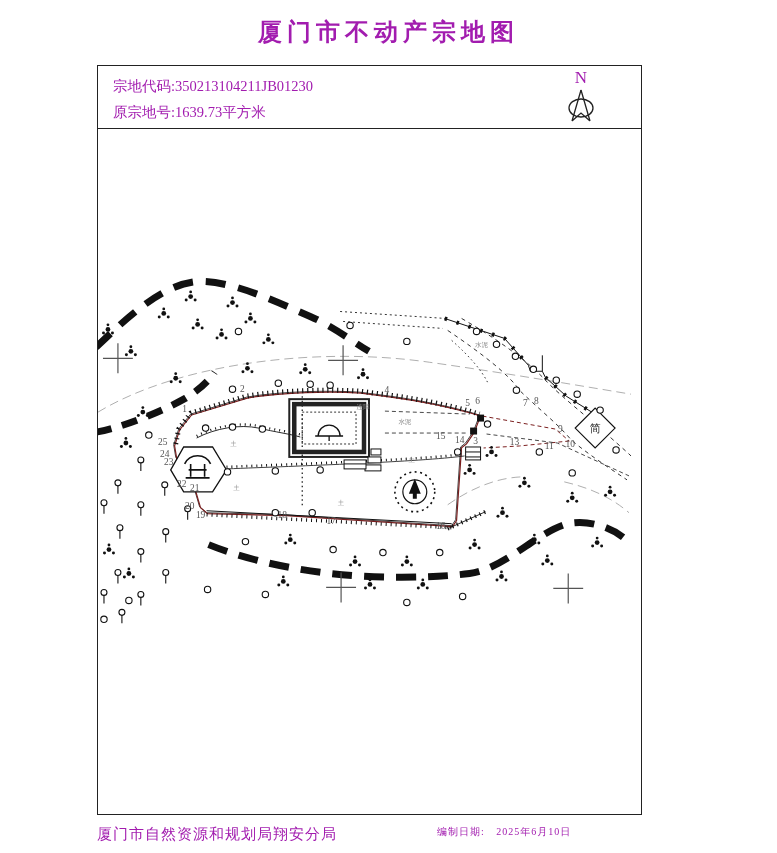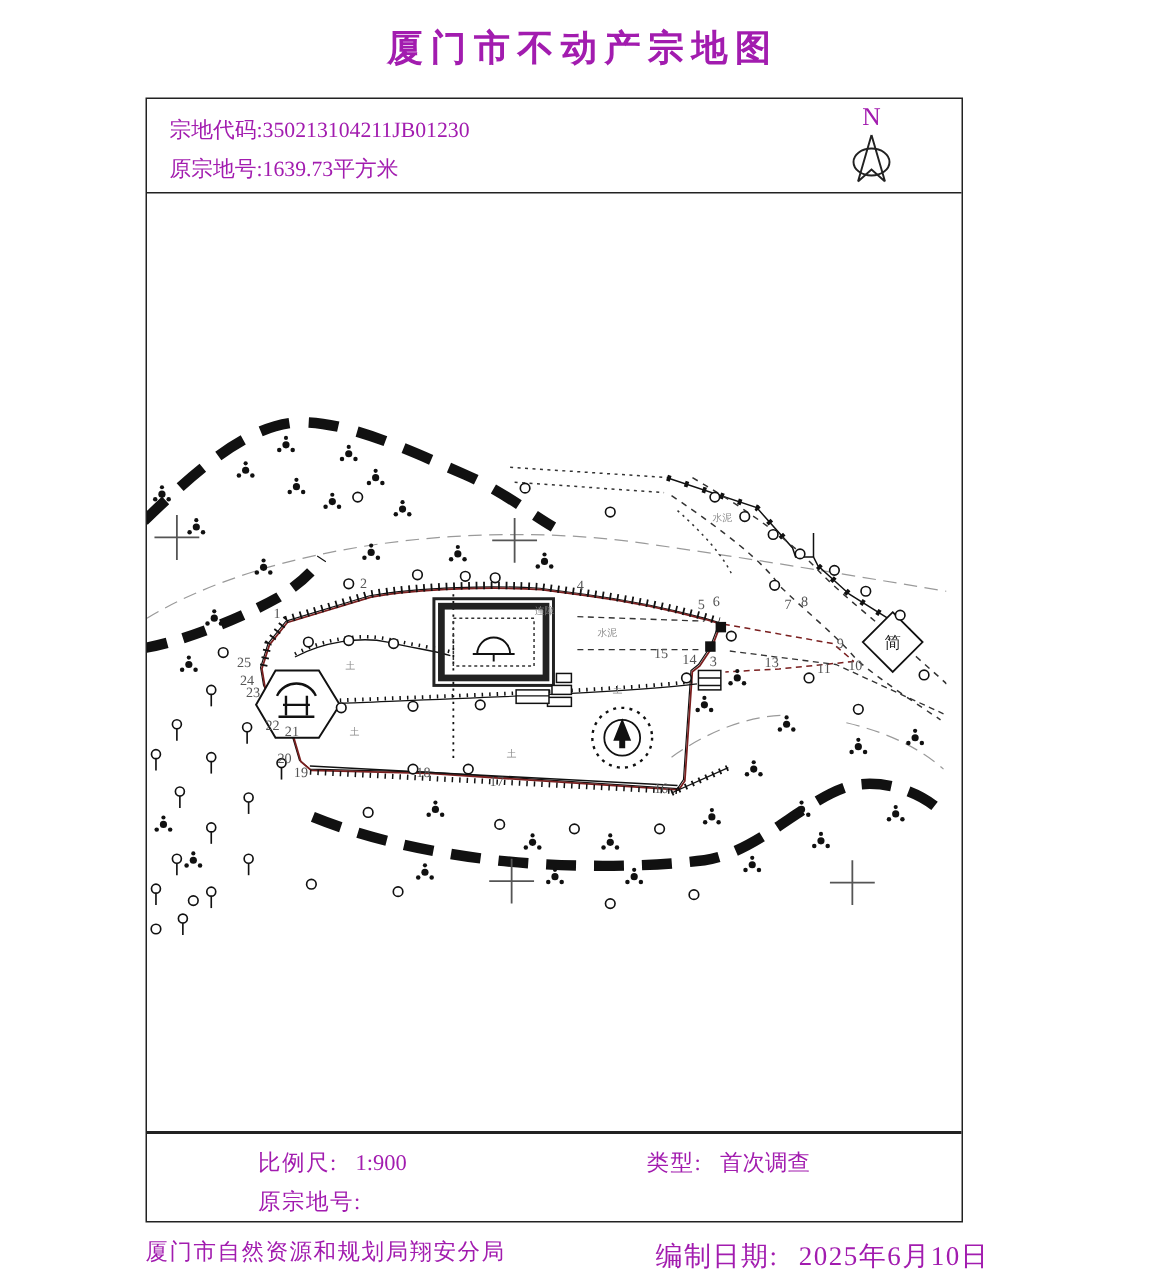--- a/index.html
+++ b/index.html
@@ -19,21 +19,21 @@
                   font-size:17px;}
   .mapwrap{position:absolute;left:0;top:63px;width:533px;height:625px;}
   .info{position:absolute;left:0;top:688px;width:100%;height:60px;
         border-top:2px solid #222;box-sizing:border-box;font-size:15px;}
   .info .row1-scale{position:absolute;left:74px;top:10px;}
   .info .row1-type{position:absolute;left:333px;top:10px;}
   .info .row2{position:absolute;left:74px;top:36px;}
   .lbl{letter-spacing:1px;}
   .val{margin-left:8px;}
   .footer-left{position:absolute;left:97px;top:825px;font-size:15px;letter-spacing:1px;}
-  .footer-right{position:absolute;left:437px;top:825px;font-size:18px;letter-spacing:1px;}
+  .footer-right{position:absolute;left:437px;top:825px;font-size:10px;letter-spacing:1px;}
   svg text.vlabel{font-family:"Liberation Serif",serif;font-size:9.5px;fill:#555;text-anchor:middle;}
   svg text.annot{font-family:"Liberation Serif",serif;font-size:6.5px;fill:#8a8a8a;text-anchor:middle;}
   svg text.annot-big{font-family:"Liberation Serif",serif;font-size:11px;fill:#222;text-anchor:middle;}
 </style>
 </head>
 <body>
 
 <div class="page">
 
   <div class="title">厦门市不动产宗地图</div>
@@ -307,34 +307,20 @@
             <text x="363" y="409" class="annot">连障</text>
             <text x="233" y="446" class="annot">土</text>
             <text x="236" y="490" class="annot">土</text>
             <text x="412" y="462" class="annot">土</text>
             <text x="341" y="505" class="annot">土</text>
             <text x="596" y="432" class="annot-big">简</text>
           </g>
       </svg>
     </div>
 
-    <div class="info">
-      <div class="row1-scale">
-        <span class="lbl">比例尺:</span>
-        <span class="val">1:900</span>
-      </div>
-      <div class="row1-type">
-        <span class="lbl">类型:</span>
-        <span class="val">首次调查</span>
-      </div>
-      <div class="row2">
-        <span class="lbl">原宗地号:</span>
-        <span class="val"></span>
-      </div>
-    </div>
   </div>
 
   <div class="footer-left">厦门市自然资源和规划局翔安分局</div>
   <div class="footer-right">
     <span>编制日期:</span>
     <span class="val">2025年6月10日</span>
   </div>
 
 </div>
 

